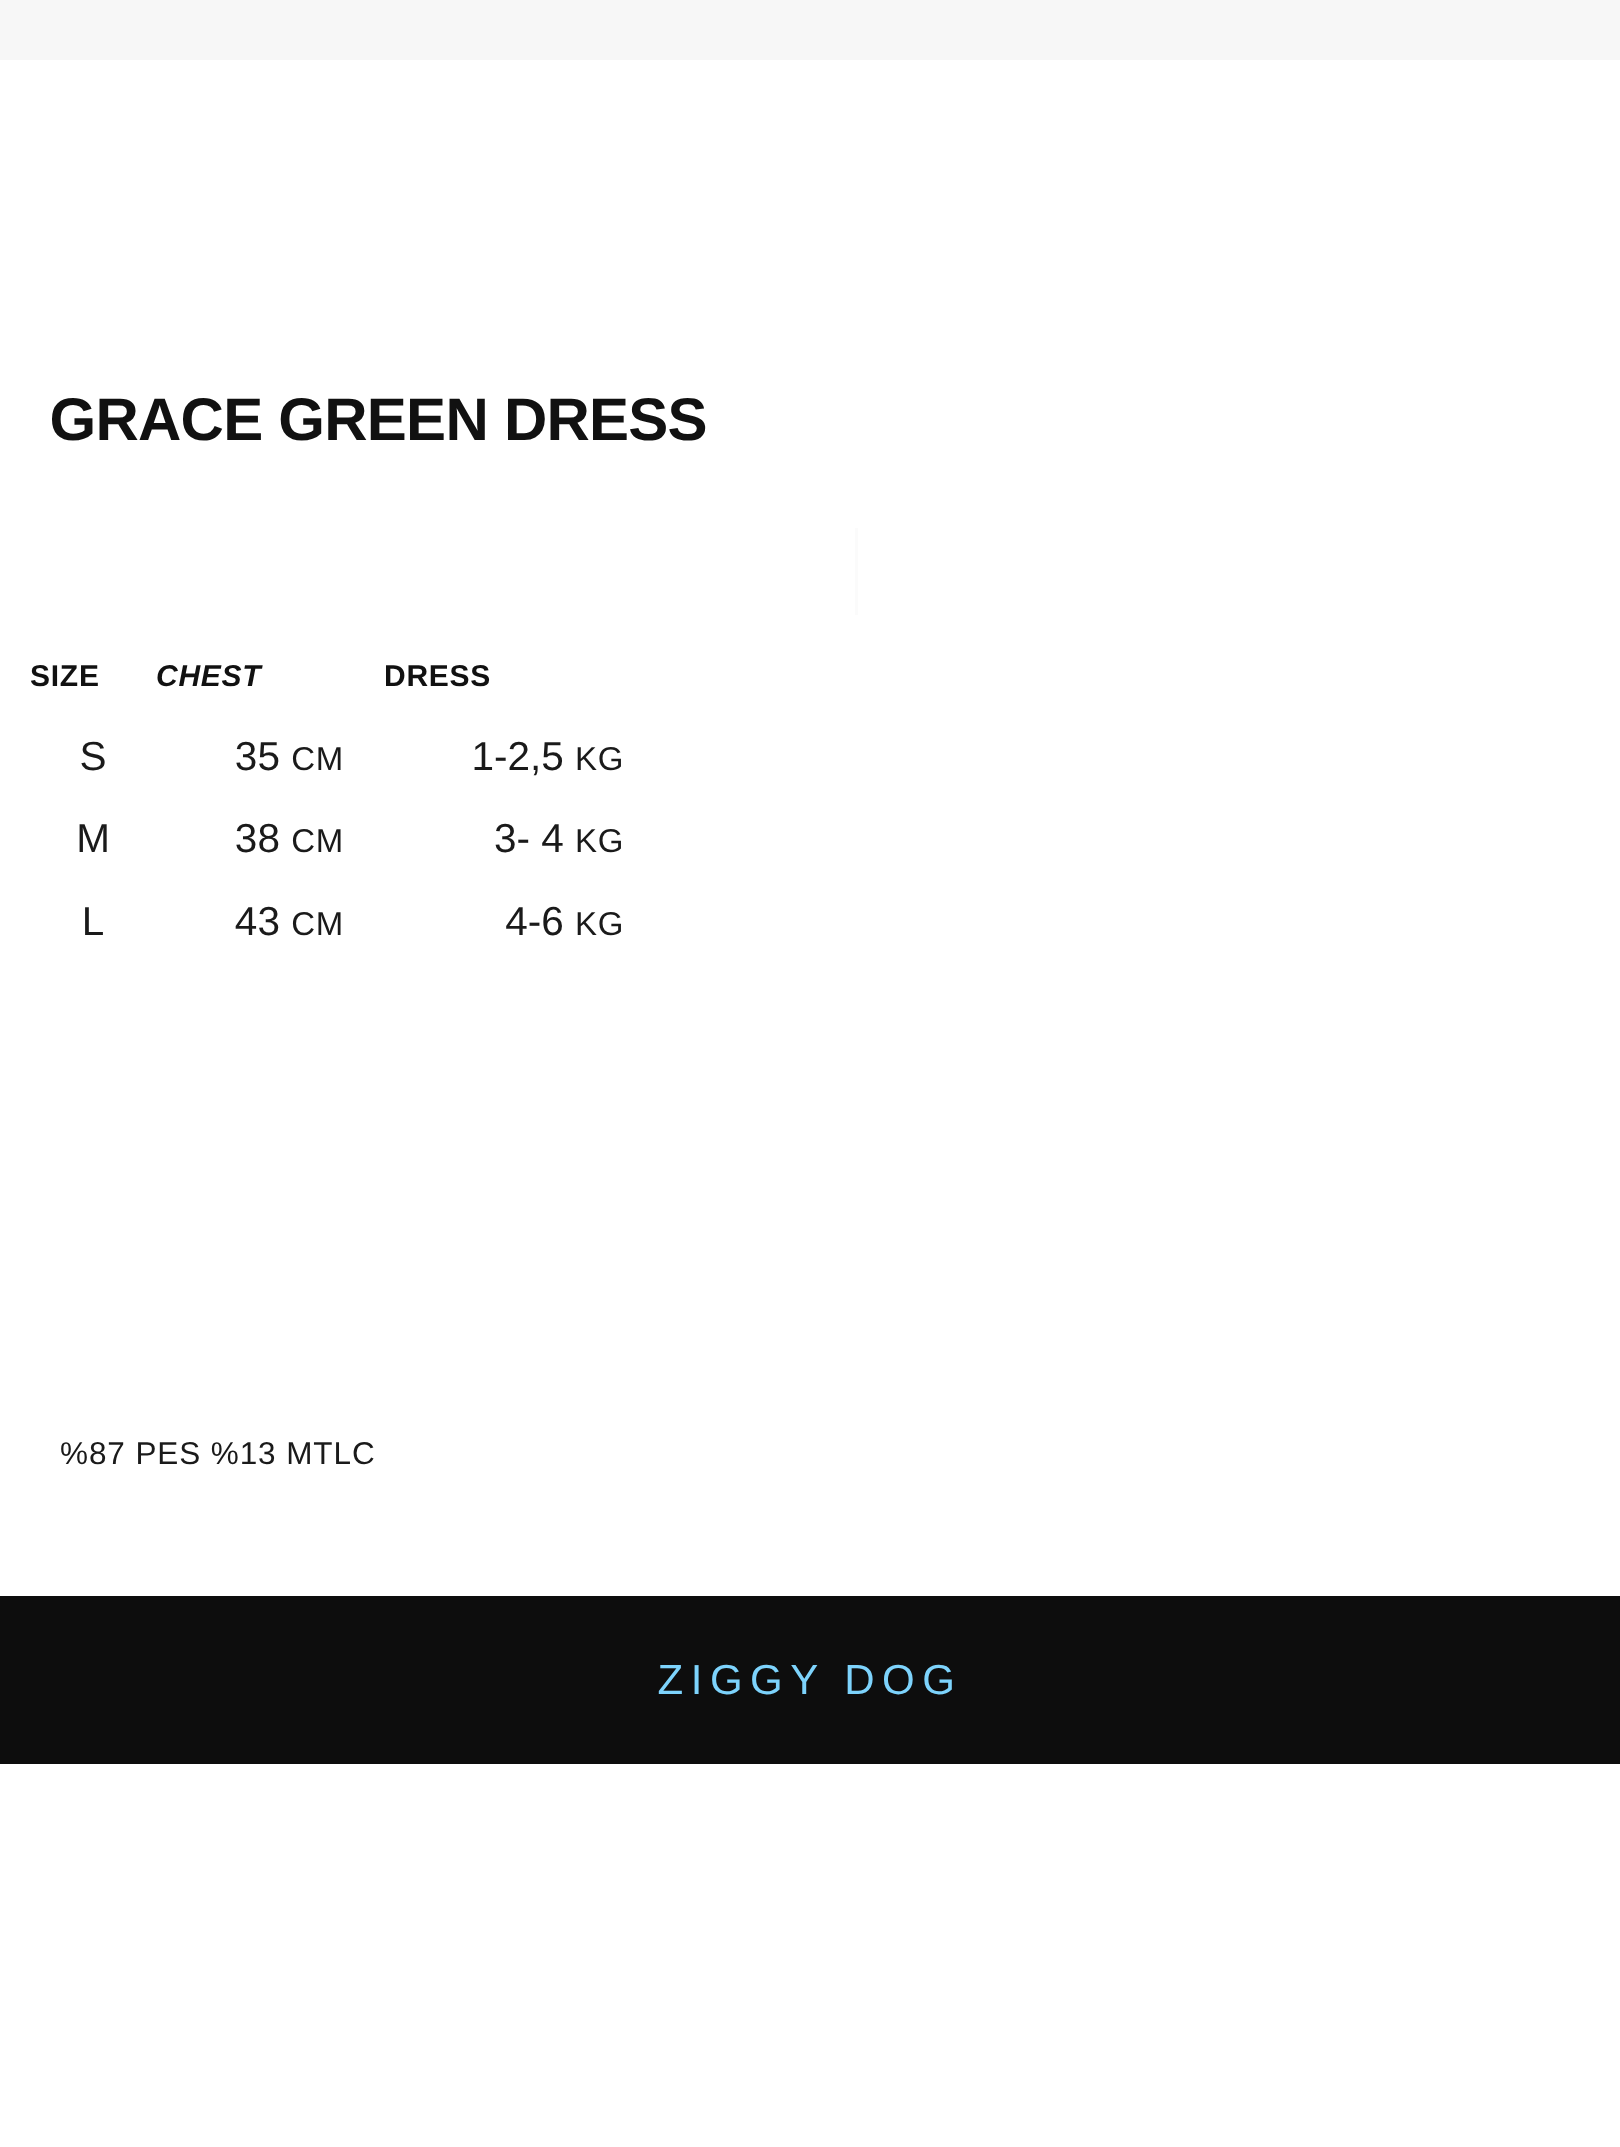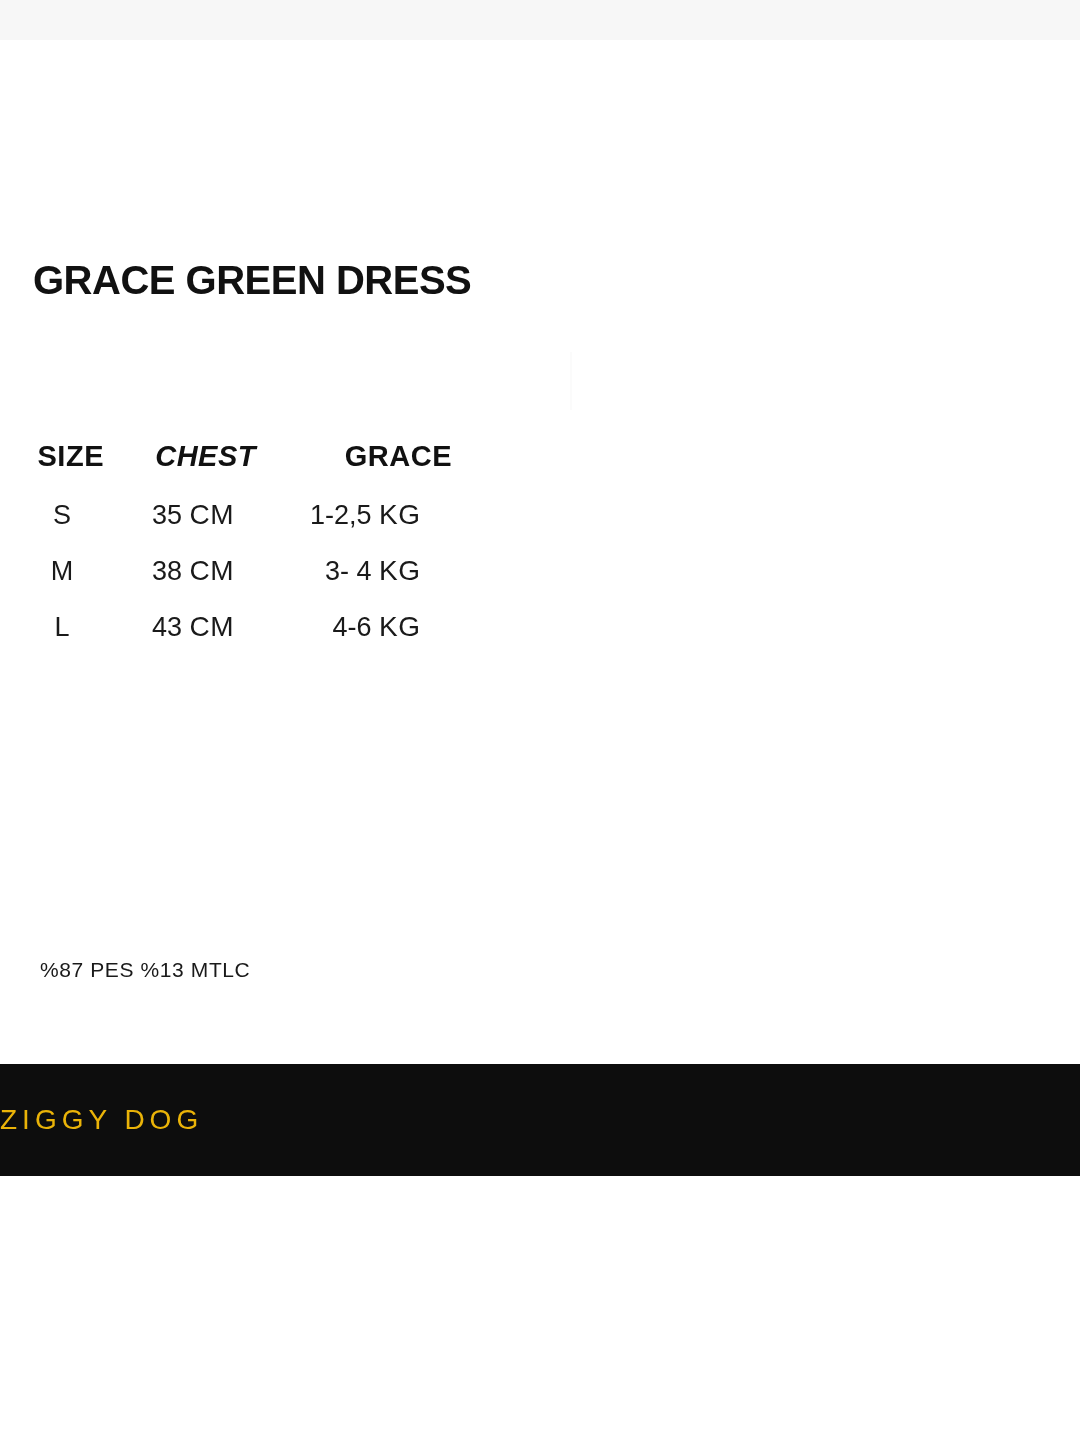--- a/index.html
+++ b/index.html
@@ -44,41 +44,41 @@
     white-space: nowrap;
   }
 
   .size-table {
     position: absolute;
     left: 20px;
     top: 440px;
     border-collapse: collapse;
   }
   .size-table th {
-    font-size: 29px;
+    font-size: 20px;
     font-weight: bold;
     color: #111111;
     padding: 0 0 26px 0;
-    text-align: right;
+    text-align: left;
     letter-spacing: 0.5px;
   }
   .size-table td {
     font-size: 27px;
     font-weight: 400;
     color: #1a1a1a;
     padding: 0 0 24px 0;
     text-align: center;
     white-space: nowrap;
   }
   .col-size  { width: 84px; }
   .col-chest { width: 152px; font-style: italic; }
   .col-weight{ width: 196px; }
 
   .unit {
-    font-size: 28px;
+    font-size: 22px;
     letter-spacing: 0.5px;
     margin-top: 34px;
   }
   .val {
     display: inline-block;
     min-width: 56px;
     text-align: right;
   }
   .val-w {
     display: inline-block;
@@ -104,21 +104,22 @@
     height: 112px;
     background: #0d0d0d;
   }
   .footer-brand {
     position: absolute;
     left: 0;
     top: 0;
     width: 1080px;
     height: 96px;
     line-height: 112px;
-    color: #eab308;
+    text-align: center;
+    color: #7dd3fc;
     font-size: 28px;
     letter-spacing: 5px;
     font-weight: 400;
   }
 
   .faint-line {
     position: absolute;
     left: 570px;
     top: 352px;
     width: 2px;
@@ -134,21 +135,21 @@
   <div class="top-band"></div>
   <div class="faint-line"></div>
 
   <div class="title">GRACE GREEN DRESS</div>
 
   <table class="size-table">
     <thead>
       <tr>
         <th class="col-size">SIZE</th>
         <th class="col-chest">CHEST</th>
-        <th class="col-weight">GRACE</th>
+        <th class="col-weight">DRESS</th>
       </tr>
     </thead>
     <tbody>
       <tr>
         <td>S</td>
         <td>
           <span class="val">35</span>
           <span class="unit">CM</span>
         </td>
         <td>

